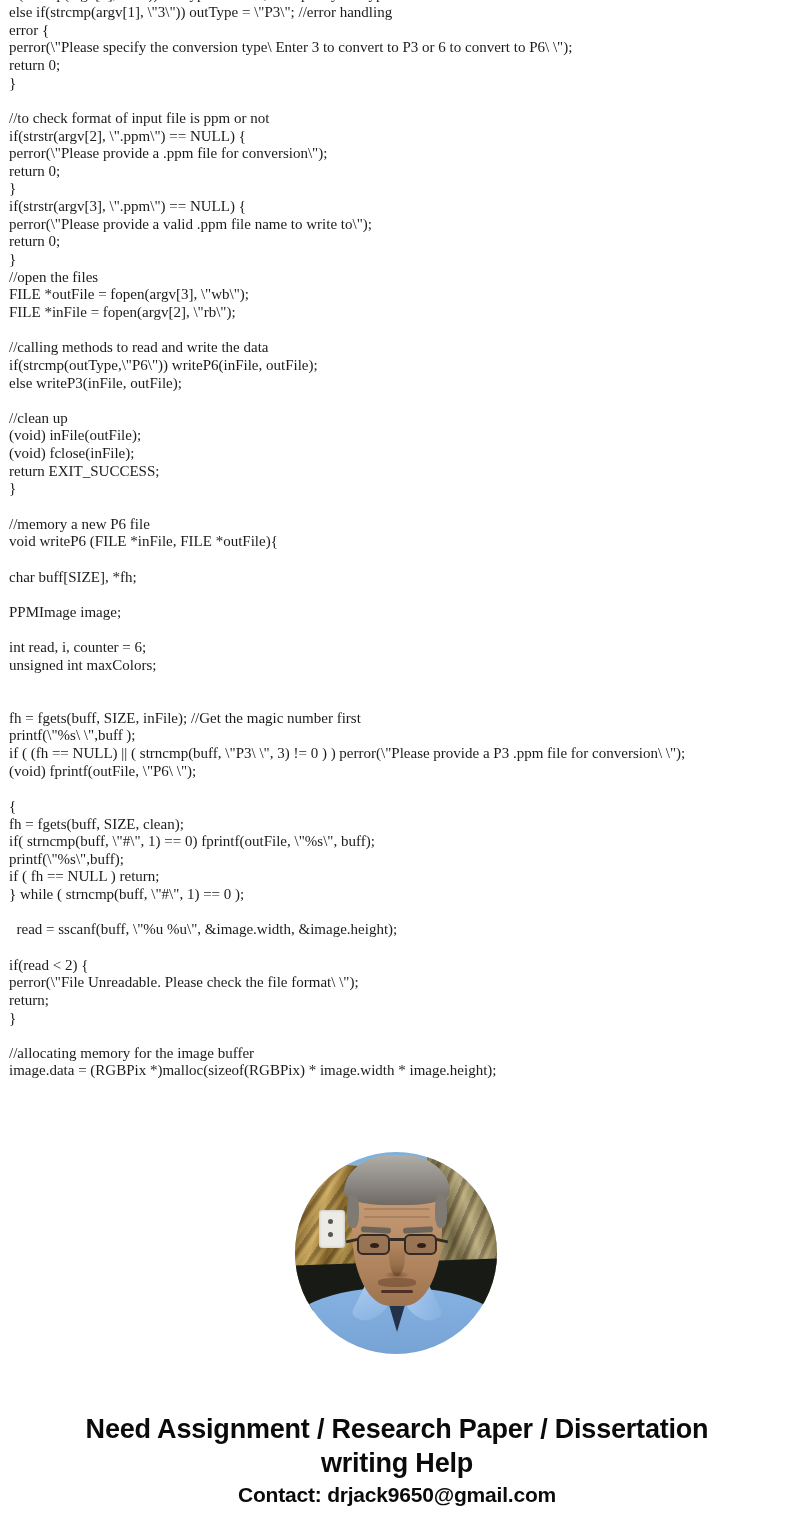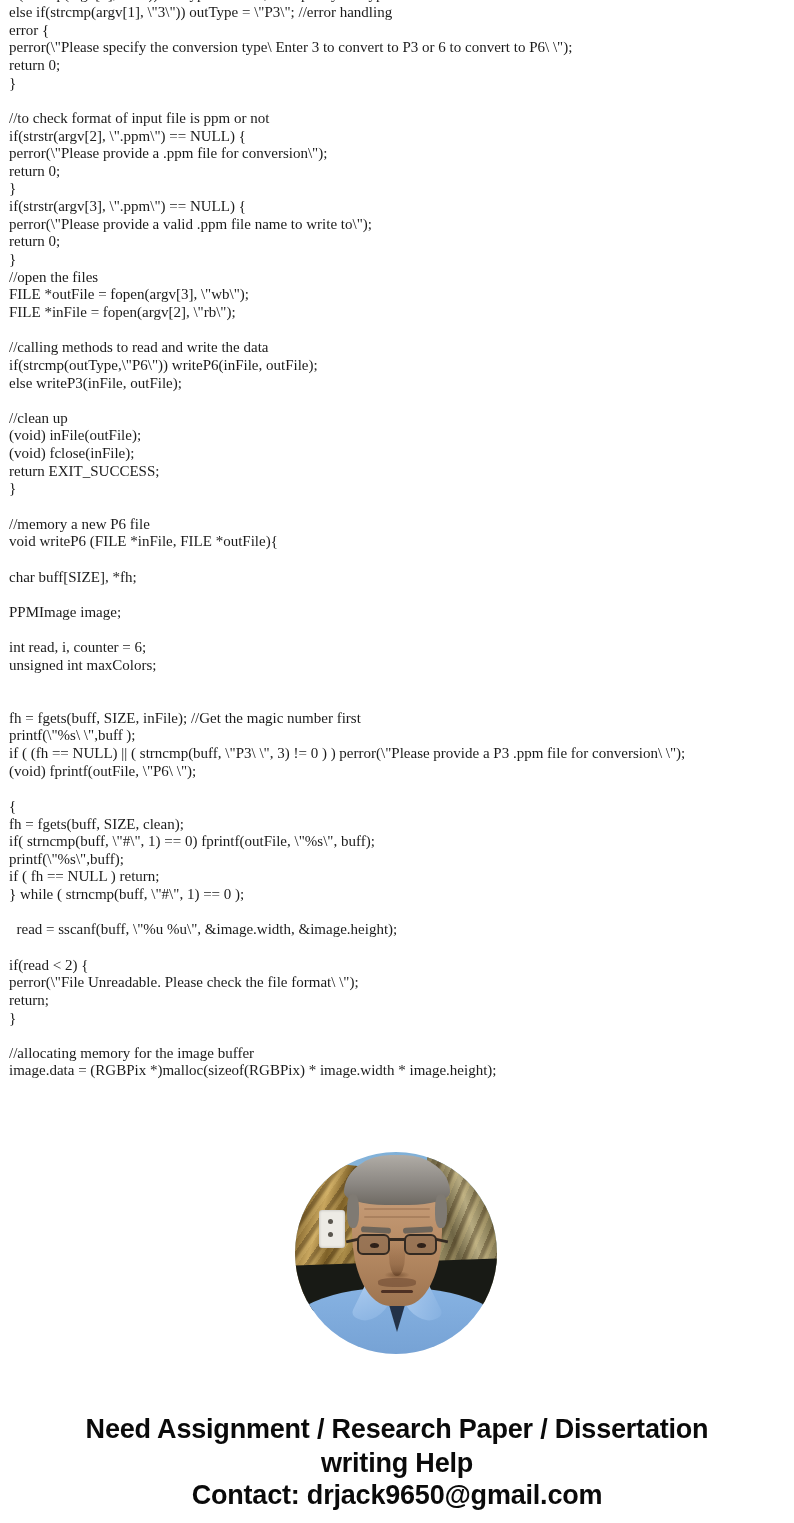--- a/index.html
+++ b/index.html
@@ -57,21 +57,21 @@
   .lens-left{left:0;}.lens-right{right:0;}
   .bridge{left:31px;top:4px;width:18px;height:3px;background:var(--glasses,#332a22);}
   .temple{width:13px;height:3px;top:5px;background:var(--glasses,#332a22);}
   .temple-left{left:-11px;transform:rotate(-12deg);}
   .temple-right{right:-11px;transform:rotate(12deg);}
 
   
   .footer{position:absolute;left:0;top:1403px;width:794px;text-align:center;
      color:var(--footer-text,#0a0a0a);font-family:"Liberation Sans","DejaVu Sans",sans-serif;font-weight:700;margin-top:9px;}
   .promo-line{font-size:27px;line-height:34px;letter-spacing:-0.2px;}
-  .promo-contact{font-size:27px;line-height:30px;letter-spacing:-0.2px;}
+  .promo-contact{font-size:21px;line-height:30px;letter-spacing:-0.2px;}
 </style>
 </head>
 <body>
 
 <div class="page">
 
   <div class="code-block">
       <div class="code-line">if(strcmp(argv[1], \"6\")) outType = \"P6\"; //to specify the type</div>
       <div class="code-line">else if(strcmp(argv[1], \"3\")) outType = \"P3\"; //error handling</div>
       <div class="code-line">error {</div>

